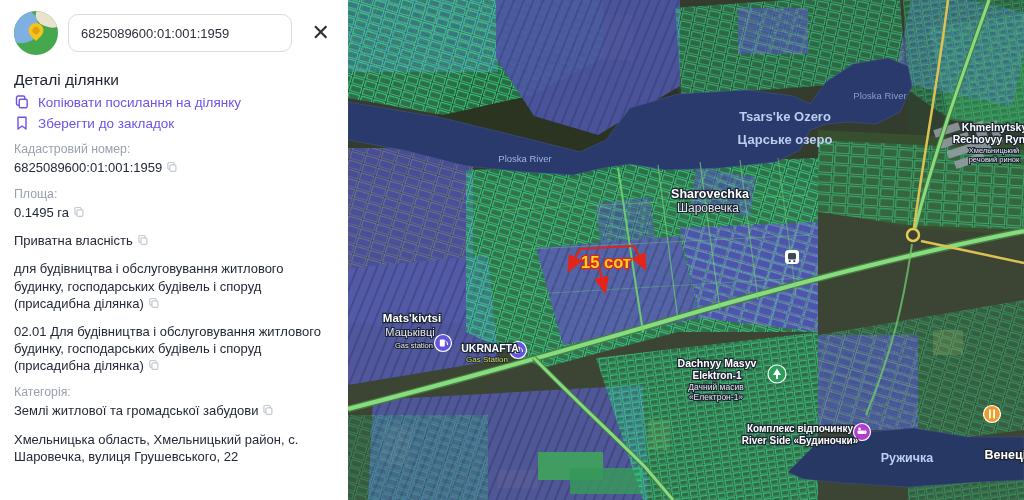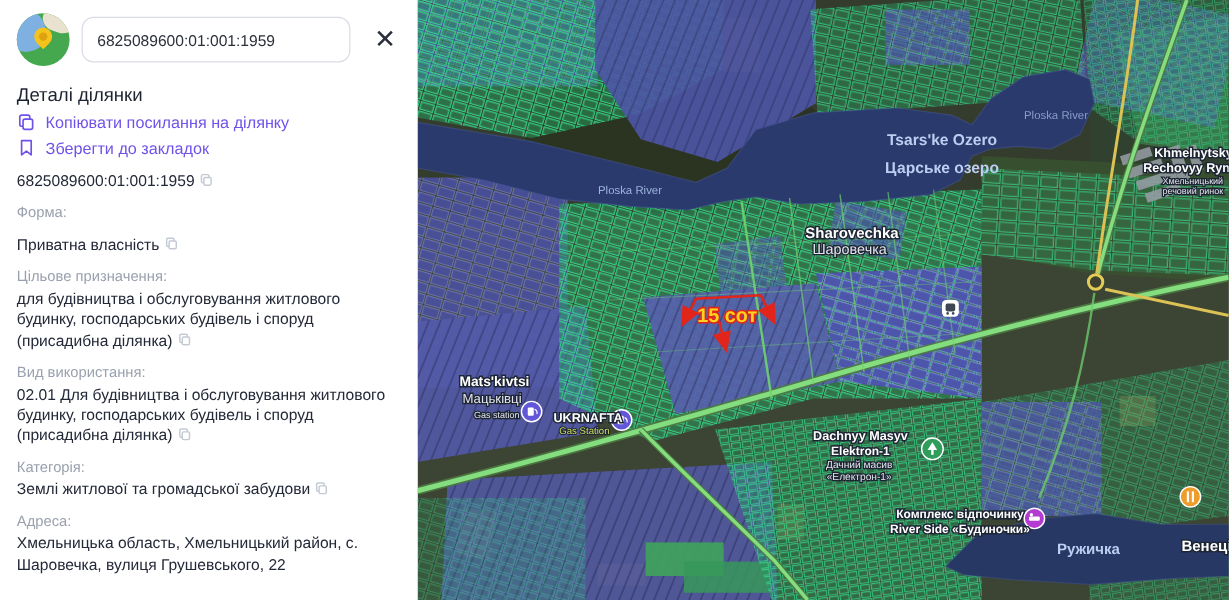--- a/index.html
+++ b/index.html
@@ -62,57 +62,59 @@
       <span>Копіювати посилання на ділянку</span>
     </a>
     <a class="action">
       <svg width="16" height="16" viewBox="0 0 16 16">
           <path d="M4,2.2 H12 V14 L8,11 4,14 Z" fill="none" stroke="currentColor" stroke-width="1.4" stroke-linejoin="round"></path>
         </svg>
       <span>Зберегти до закладок</span>
     </a>
 
     <div class="field">
+      <div class="flabel">Кадастровий номер:</div>
       <div class="fvalue"><span>6825089600:01:001:1959</span><svg class="copyic" width="12" height="12" viewBox="0 0 16 16">
             <rect x="5.2" y="5.2" width="8" height="8.6" rx="1.6" fill="none" stroke="currentColor" stroke-width="1.6"></rect>
             <path d="M10.8,5.2 V3.4 A1.4,1.4 0 0 0 9.4,2 H3.9 A1.4,1.4 0 0 0 2.5,3.4 V9.8 A1.4,1.4 0 0 0 3.9,11.2 H5.2" fill="none" stroke="currentColor" stroke-width="1.6"></path>
           </svg></div>
     </div>
     <div class="field">
-      <div class="flabel">Форма:</div>
+      <div class="flabel">Площа:</div>
+      <div class="fvalue"><span>0.1495 га</span><svg class="copyic" width="12" height="12" viewBox="0 0 16 16">
+            <rect x="5.2" y="5.2" width="8" height="8.6" rx="1.6" fill="none" stroke="currentColor" stroke-width="1.6"></rect>
+            <path d="M10.8,5.2 V3.4 A1.4,1.4 0 0 0 9.4,2 H3.9 A1.4,1.4 0 0 0 2.5,3.4 V9.8 A1.4,1.4 0 0 0 3.9,11.2 H5.2" fill="none" stroke="currentColor" stroke-width="1.6"></path>
+          </svg></div>
     </div>
     <div class="field">
       <div class="fvalue"><span>Приватна власність</span><svg class="copyic" width="12" height="12" viewBox="0 0 16 16">
             <rect x="5.2" y="5.2" width="8" height="8.6" rx="1.6" fill="none" stroke="currentColor" stroke-width="1.6"></rect>
             <path d="M10.8,5.2 V3.4 A1.4,1.4 0 0 0 9.4,2 H3.9 A1.4,1.4 0 0 0 2.5,3.4 V9.8 A1.4,1.4 0 0 0 3.9,11.2 H5.2" fill="none" stroke="currentColor" stroke-width="1.6"></path>
           </svg></div>
     </div>
     <div class="field">
-      <div class="flabel">Цільове призначення:</div>
       <div class="fvalue"><span>для будівництва і обслуговування житлового будинку, господарських будівель і споруд (присадибна ділянка)</span><svg class="copyic" width="12" height="12" viewBox="0 0 16 16">
             <rect x="5.2" y="5.2" width="8" height="8.6" rx="1.6" fill="none" stroke="currentColor" stroke-width="1.6"></rect>
             <path d="M10.8,5.2 V3.4 A1.4,1.4 0 0 0 9.4,2 H3.9 A1.4,1.4 0 0 0 2.5,3.4 V9.8 A1.4,1.4 0 0 0 3.9,11.2 H5.2" fill="none" stroke="currentColor" stroke-width="1.6"></path>
           </svg></div>
     </div>
     <div class="field">
-      <div class="flabel">Вид використання:</div>
       <div class="fvalue"><span>02.01 Для будівництва і обслуговування житлового будинку, господарських будівель і споруд (присадибна ділянка)</span><svg class="copyic" width="12" height="12" viewBox="0 0 16 16">
             <rect x="5.2" y="5.2" width="8" height="8.6" rx="1.6" fill="none" stroke="currentColor" stroke-width="1.6"></rect>
             <path d="M10.8,5.2 V3.4 A1.4,1.4 0 0 0 9.4,2 H3.9 A1.4,1.4 0 0 0 2.5,3.4 V9.8 A1.4,1.4 0 0 0 3.9,11.2 H5.2" fill="none" stroke="currentColor" stroke-width="1.6"></path>
           </svg></div>
     </div>
     <div class="field">
       <div class="flabel">Категорія:</div>
       <div class="fvalue"><span>Землі житлової та громадської забудови</span><svg class="copyic" width="12" height="12" viewBox="0 0 16 16">
             <rect x="5.2" y="5.2" width="8" height="8.6" rx="1.6" fill="none" stroke="currentColor" stroke-width="1.6"></rect>
             <path d="M10.8,5.2 V3.4 A1.4,1.4 0 0 0 9.4,2 H3.9 A1.4,1.4 0 0 0 2.5,3.4 V9.8 A1.4,1.4 0 0 0 3.9,11.2 H5.2" fill="none" stroke="currentColor" stroke-width="1.6"></path>
           </svg></div>
     </div>
     <div class="field">
-      <div class="flabel">Адреса:</div>
       <div class="fvalue"><span>Хмельницька область, Хмельницький район, с. Шаровечка, вулиця Грушевського, 22</span></div>
     </div>
   </aside>
 
   <div class="map">
     <svg width="676" height="500" viewBox="0 0 676 500">
       <defs>
         <pattern id="pg" width="13" height="8" patternUnits="userSpaceOnUse" patternTransform="rotate(16)">
           <rect x="0.6" y="0.6" width="11" height="6.2" fill="rgba(40,158,96,0.55)" stroke="#35d98a" stroke-width="1"></rect>
         </pattern>

